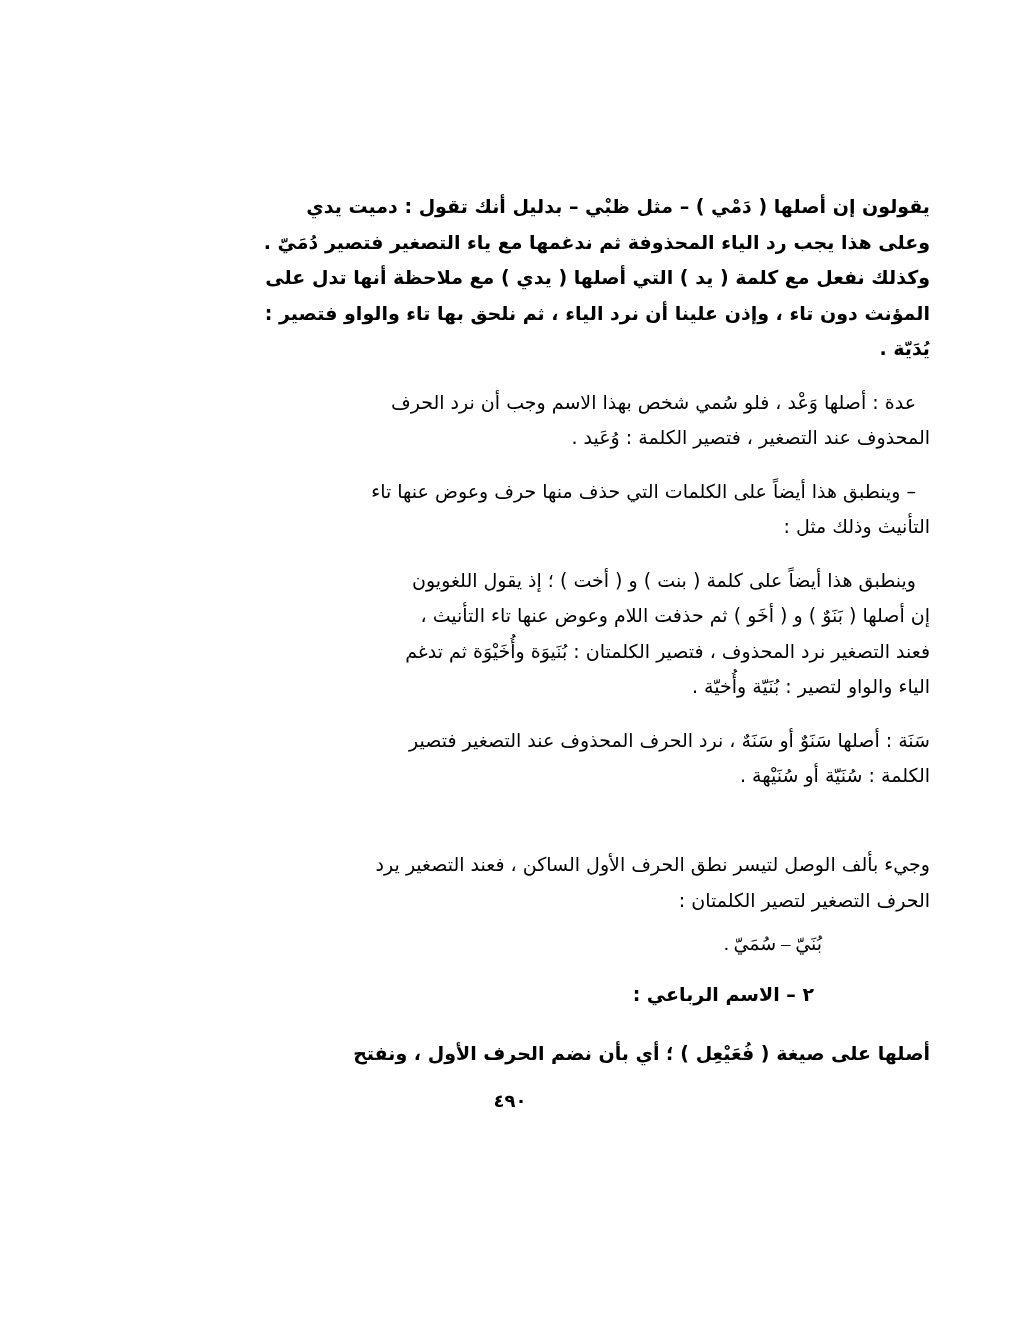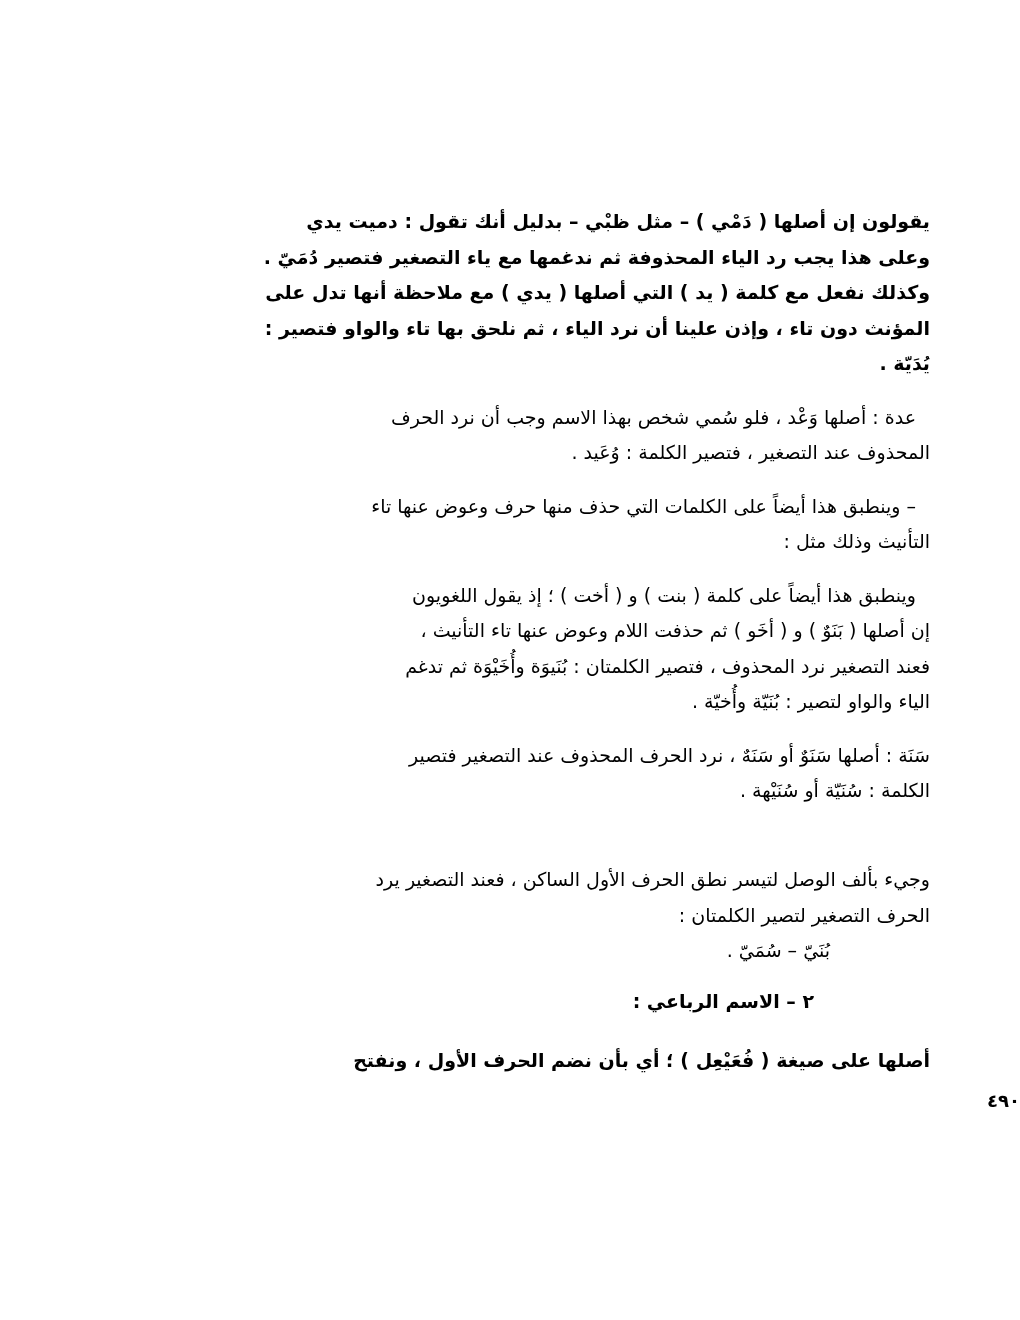--- a/index.html
+++ b/index.html
@@ -11,21 +11,21 @@
       width: 1020px;
       height: 1320px;
       position: relative;
       overflow: hidden;
       color: #000000;
       font-family: "DejaVu Sans", sans-serif;
     }
     .page {
       position: absolute;
       left: 190px;
-      top: 204px;
+      top: 189px;
       width: 740px;
       direction: rtl;
     }
     .para {
       font-size: 19px;
       line-height: 35.5px;
       text-align: justify;
       text-align-last: right;
       margin: 0;
     }
@@ -34,35 +34,37 @@
     }
     .indent {
       text-indent: 14px;
     }
     .gap-sm { margin-top: 14px; }
     .gap-md { margin-top: 18px; }
     .gap-lg { margin-top: 24px; }
     .center-line {
       font-size: 19px;
       line-height: 35px;
-      margin: 0;
+      margin: 8px;
       padding-right: 100px;
+      font-family: Liberation Serif, serif;
     }
     .heading {
       font-size: 19px;
       font-weight: bold;
       line-height: 35px;
       margin: 16px;
       padding-right: 100px;
     }
     .page-number {
       position: absolute;
       left: 0;
       width: 1020px;
       top: 1090px;
+      text-align: center;
       font-size: 18px;
       font-weight: bold;
       direction: rtl;
     }
   </style>
 </head>
 <body>
 
 <div class="page">
 

